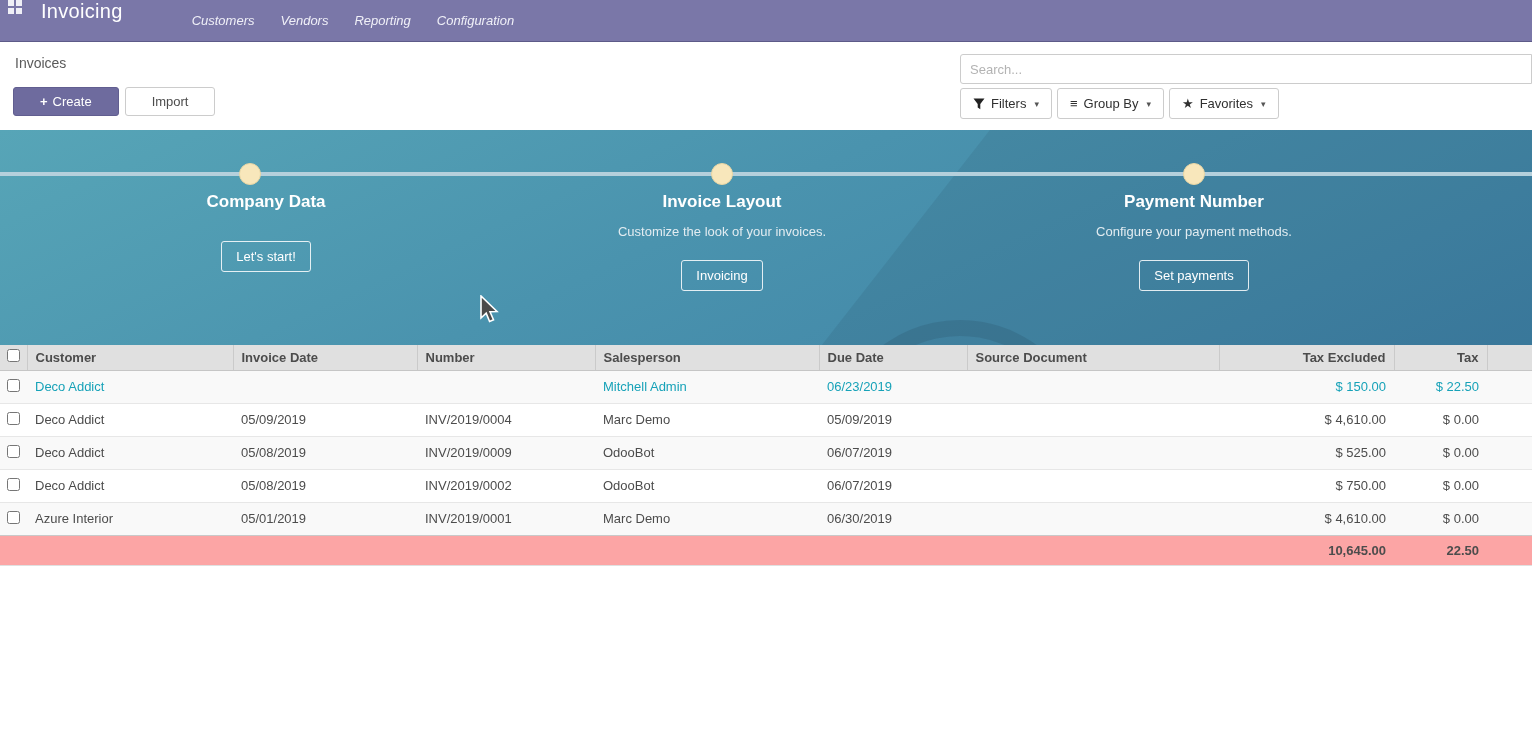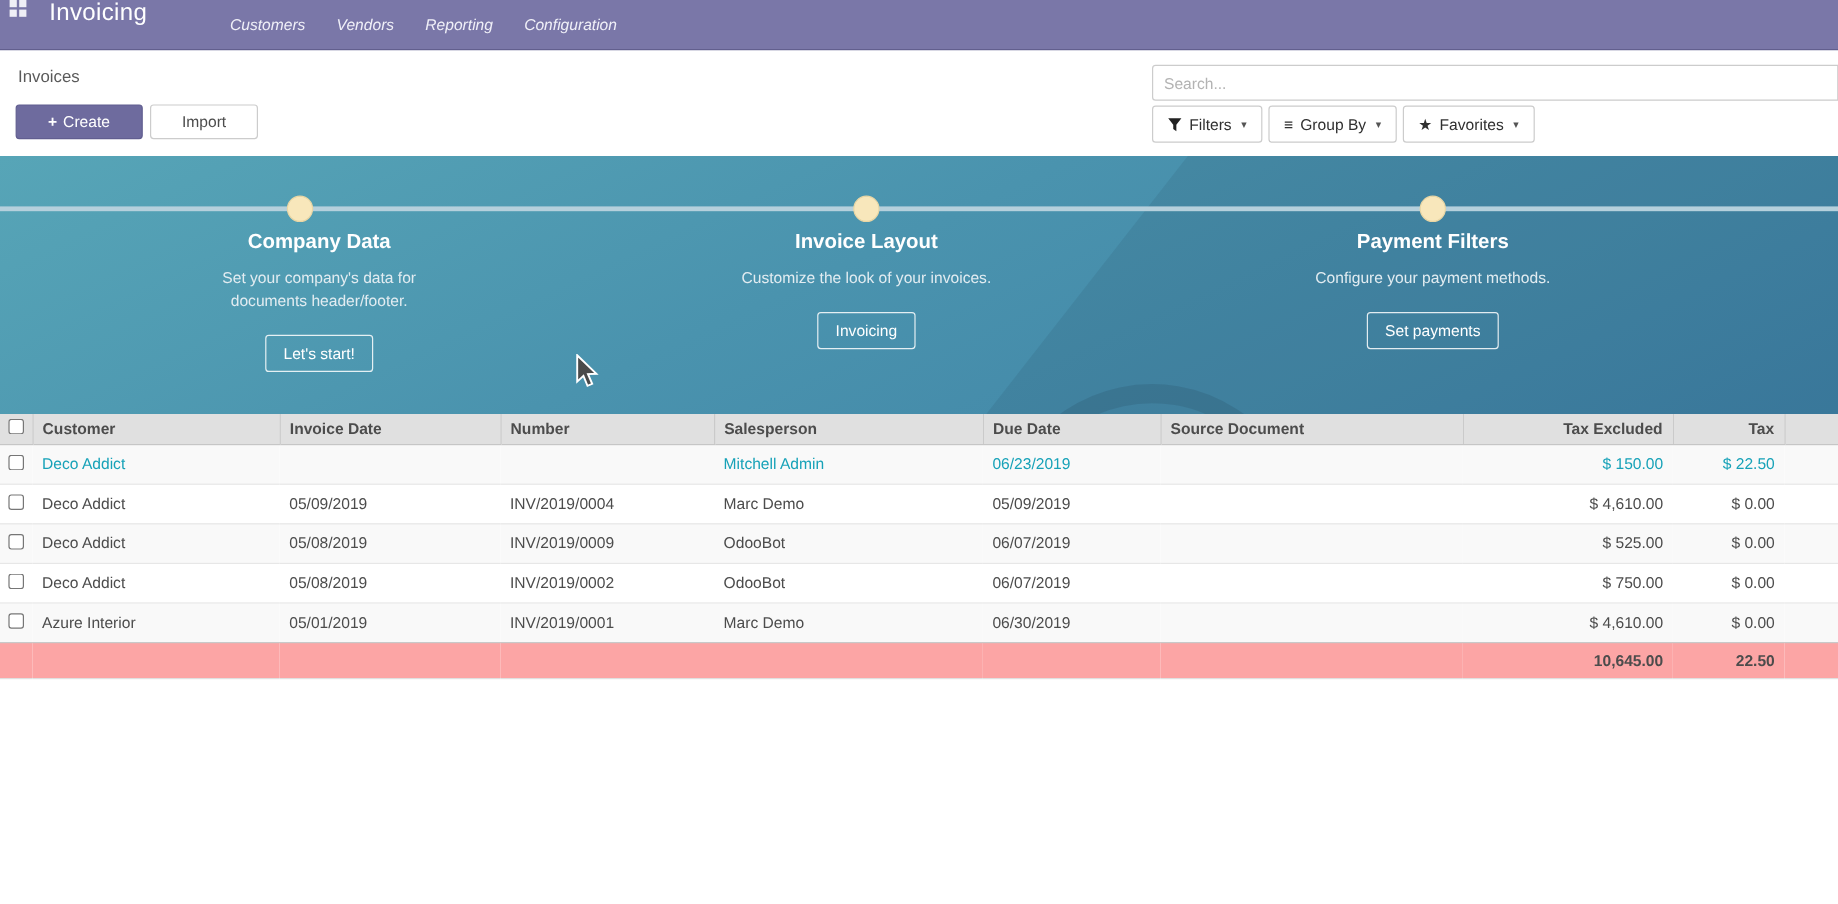--- a/index.html
+++ b/index.html
@@ -125,30 +125,29 @@
   <div class="deco1"></div>
 
   <div class="deco3"></div>
   <div class="progress-line"></div>
   <div class="dot" style="left:239px"></div>
   <div class="dot" style="left:711px"></div>
   <div class="dot" style="left:1183px"></div>
 
   <div class="step" style="left:106px">
     <h3>Company Data</h3>
-    <p>Set your company's data for documents header/footer.</p>
     <button class="step-btn">Let's start!</button>
   </div>
   <div class="step" style="left:562px">
     <h3>Invoice Layout</h3>
     <p>Customize the look of your invoices.</p>
     <button class="step-btn">Invoicing</button>
   </div>
   <div class="step" style="left:1034px">
-    <h3>Payment Filters</h3>
+    <h3>Payment Number</h3>
     <p>Configure your payment methods.</p>
     <button class="step-btn">Set payments</button>
   </div>
 </div>
 
 <table>
   <colgroup>
     <col style="width:27px">
       <col style="width:206px">
       <col style="width:184px">

